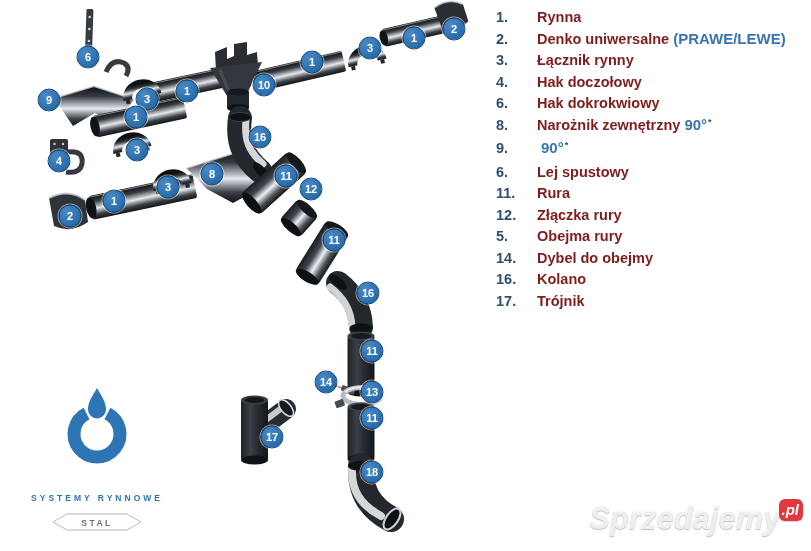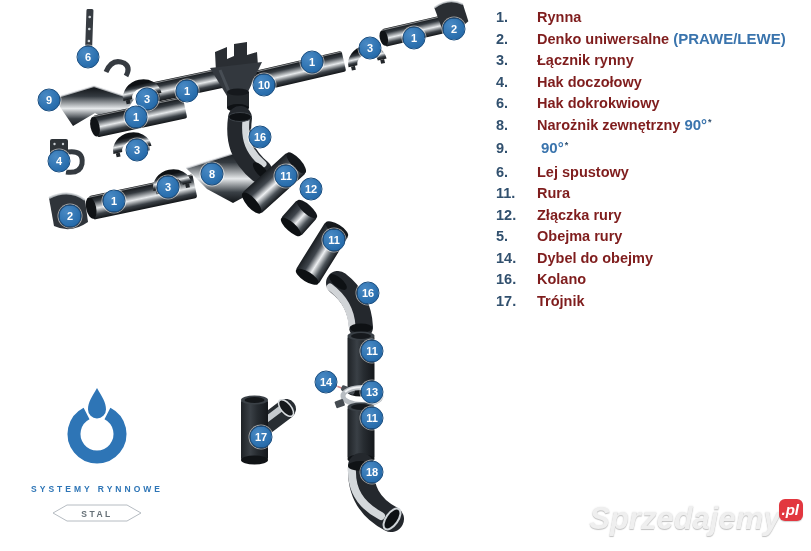--- a/index.html
+++ b/index.html
@@ -29,21 +29,21 @@
   .lnum{width:41px;flex:0 0 41px;font-weight:bold;font-size:14.5px;color:#31506e;}
   .llabel{font-weight:bold;font-size:14.5px;color:#7f1d1d;white-space:nowrap;}
   .lsuffix{font-weight:bold;font-size:15px;color:#3a74ad;margin-left:4px;white-space:nowrap;}
   .lsup{font-weight:bold;font-size:9px;color:#31506e;vertical-align:super;position:relative;top:-5px;margin-left:1px;}
 
   
   .logo{position:absolute;left:25px;top:384px;width:144px;text-align:center;}
   .logo .mark{display:block;margin:0 auto;}
   .brand{font-size:30px;font-weight:bold;color:#1b2530;letter-spacing:1px;margin-top:-4px;}
   .brand .reg{font-size:9px;vertical-align:baseline;color:#1b2530;}
-  .tagline{font-size:8.5px;font-weight:bold;color:#2e75b6;letter-spacing:3px;margin-top:12px;}
+  .tagline{font-size:8.5px;font-weight:bold;color:#2e75b6;letter-spacing:3px;margin-top:21px;}
   .plaque{margin-top:8px;}
   .stal{font-size:8.5px;font-weight:bold;fill:#667077;letter-spacing:2.5px;font-family:"Liberation Sans",sans-serif;}
 
   
   .watermark{position:absolute;right:8px;bottom:14px;white-space:nowrap;}
   .wm-text{
     font-size:31px;font-weight:bold;font-style:italic;color:#efefef;
     text-shadow:0 1px 1px rgba(0,0,0,.22), 0 0 2px rgba(0,0,0,.10);
     letter-spacing:0px;
   }
@@ -273,21 +273,21 @@
   <div class="badge" style="left:114px;top:201px">1</div>
   <div class="badge" style="left:70px;top:216px">2</div>
   <div class="badge" style="left:286px;top:176px">11</div>
   <div class="badge" style="left:311px;top:189px">12</div>
   <div class="badge" style="left:334px;top:240px">11</div>
   <div class="badge" style="left:368px;top:293px">16</div>
   <div class="badge" style="left:372px;top:351px">11</div>
   <div class="badge" style="left:326px;top:382px">14</div>
   <div class="badge" style="left:372px;top:392px">13</div>
   <div class="badge" style="left:372px;top:418px">11</div>
-  <div class="badge" style="left:261px;top:437px">17</div>
+  <div class="badge" style="left:272px;top:437px">17</div>
   <div class="badge" style="left:372px;top:472px">18</div>
 
   <div class="legend">
     <div class="legend-row">
         <span class="lnum">1.</span>
         <span class="llabel">Rynna</span>
       </div>
     <div class="legend-row">
         <span class="lnum">2.</span>
         <span class="llabel">Denko uniwersalne</span>

